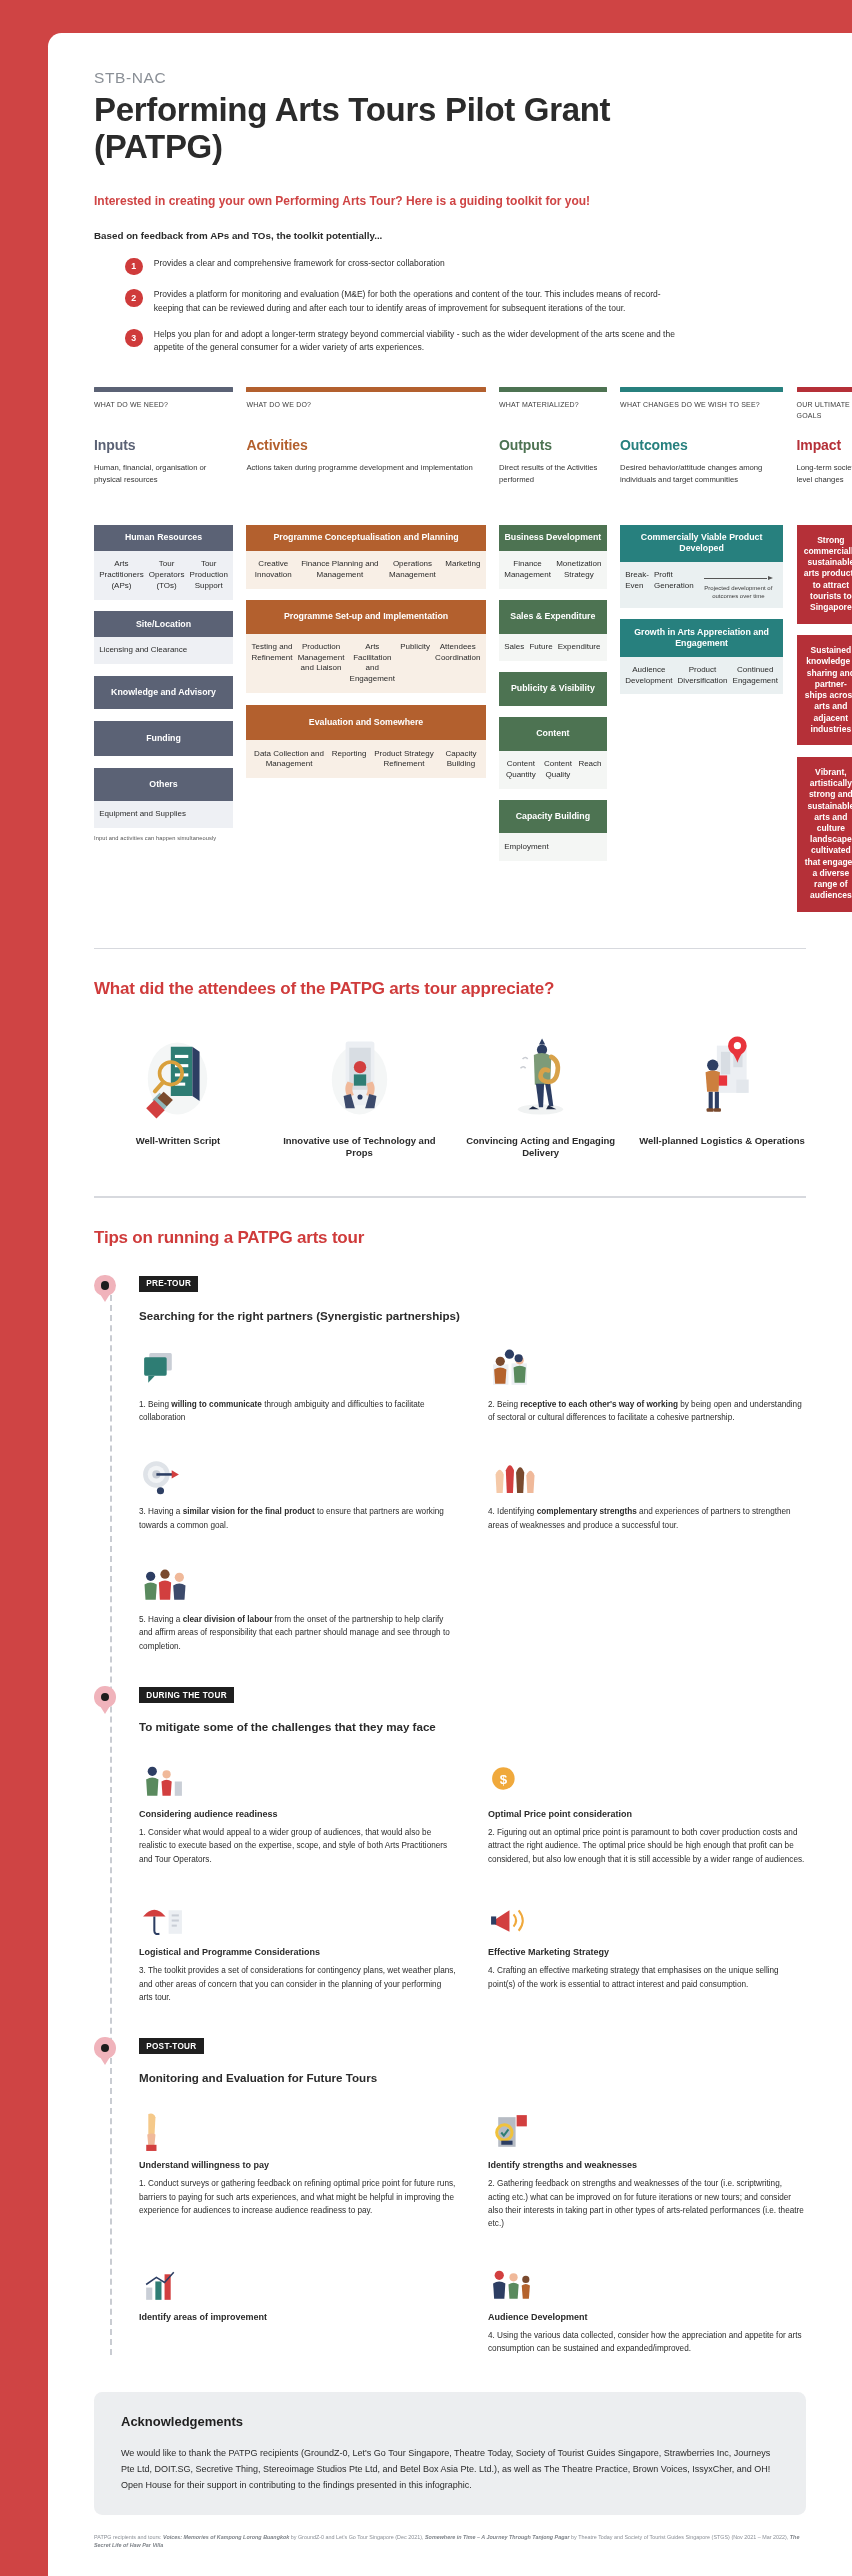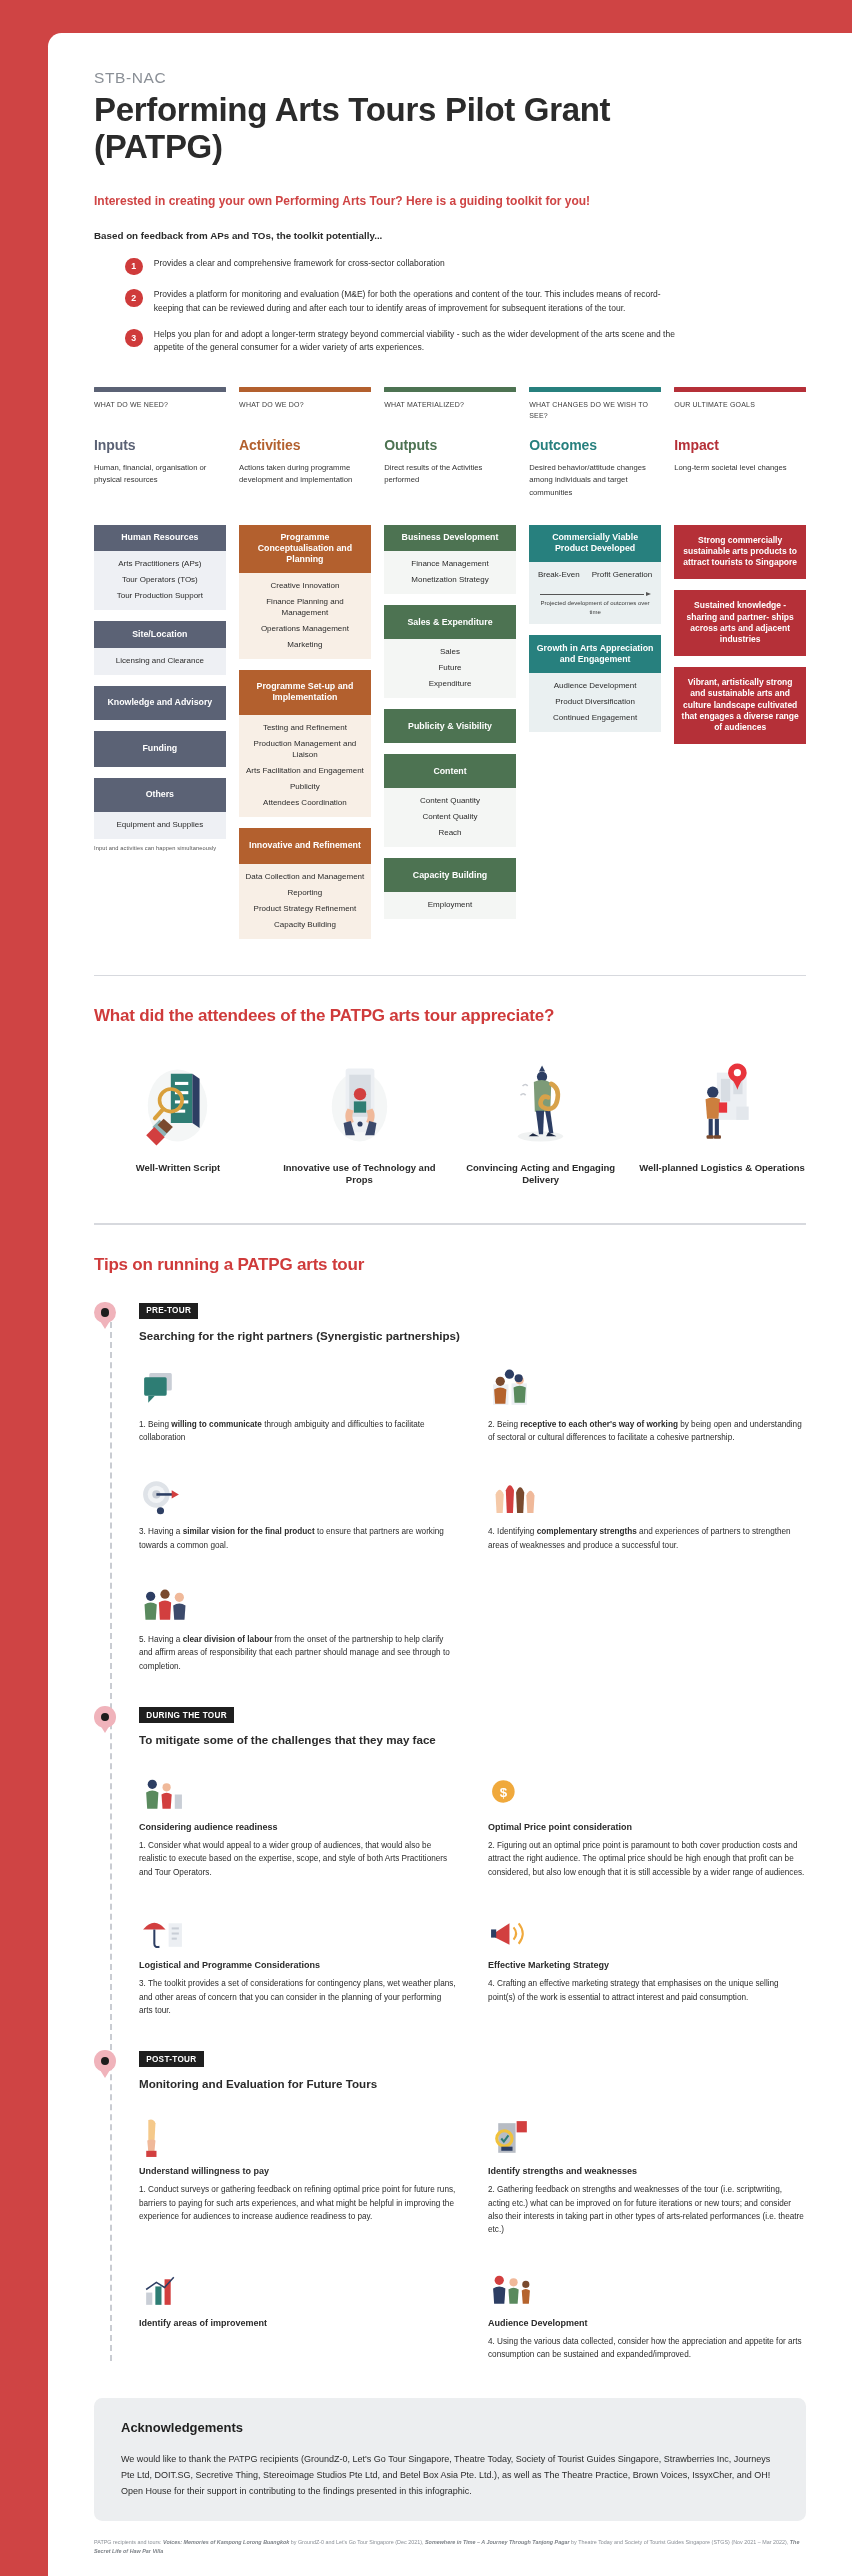--- a/index.html
+++ b/index.html
@@ -102,21 +102,21 @@
   .fw-boxes{margin-top:13.4px;display:flex;flex-direction:column;gap:11.3px;}
   .fw-card{display:flex;flex-direction:column;}
   .fw-card-head{
     color:#fff;font-weight:800;font-size:8.8px;line-height:1.25;
     text-align:center;padding:7.7px 5.2px;
   }
   .fw-card-body{
     background:#eef0f4;
     padding:8.2px 5.2px;
     text-align:center;
-    display:flex;flex-direction:column;gap:5.2px;
+    display:flex;flex-direction:row;gap:5.2px;
   }
   .fw-card-body.cream{background:#f8efe6;}
   .fw-card-body span{font-size:8px;color:#2b2b2b;line-height:1.35;}
   .fw-solid{
     color:#fff;font-weight:800;font-size:8.5px;line-height:1.32;
     text-align:center;padding:10.3px 7.2px;
   }
   .twocol{display:flex;justify-content:space-around;gap:5.2px;}
   .arrowrow{margin-top:5.2px;padding:0 5.2px;}
   .arrowline{position:relative;height:6.2px;}
@@ -159,21 +159,21 @@
     width:21.6px;height:21.6px;border-radius:50%;background:#f0b3bb;
     display:flex;align-items:center;justify-content:center;
   }
   .pin .outer:after{content:"";width:8.2px;height:8.2px;border-radius:50%;background:#1d1d1d;}
   .pin .tip{
     width:0;height:0;margin:-2.1px auto 0 auto;
     border-left:5.7px solid transparent;border-right:5.7px solid transparent;border-top:8.2px solid #f0b3bb;
   }
   .tag{
     display:inline-block;background:#1f1f1f;color:#fff;font-size:8.2px;font-weight:800;
-    letter-spacing:0.3px;padding:3.6px 7.2px;margin-bottom:10px;
+    letter-spacing:0.3px;padding:3.6px 7.2px;margin-bottom:17px;
   }
   .phase-title{font-size:11.6px;font-weight:800;color:#2b2b2b;margin-bottom:21.6px;}
 
   .tips-grid{display:grid;grid-template-columns:1fr 1fr;column-gap:31px;row-gap:27px;}
   .tip{}
   .tip-ico{height:47px;margin-bottom:7.2px;display:flex;align-items:flex-end;}
   .tip-head{font-size:9px;font-weight:800;color:#2b2b2b;margin-bottom:7.2px;}
   .tip-body{font-size:8.2px;line-height:1.62;color:#2b2b2b;}
   .tip-body b{font-weight:800;}
 
@@ -275,21 +275,21 @@
             <div class="fw-card-head" style="background:#b3602e;padding:11.3px 5.2px">Programme Set-up and Implementation</div>
             <div class="fw-card-body cream">
               <span>Testing and Refinement</span>
               <span>Production Management and Liaison</span>
               <span>Arts Facilitation and Engagement</span>
               <span>Publicity</span>
               <span>Attendees Coordination</span>
             </div>
           </div>
           <div class="fw-card">
-            <div class="fw-card-head" style="background:#b3602e;padding:12.4px 5.2px">Innovative and Refinement</div>
+            <div class="fw-card-head" style="background:#b3602e;padding:12.4px 5.2px">Evaluation and Somewhere</div>
             <div class="fw-card-body cream">
               <span>Data Collection and Management</span>
               <span>Reporting</span>
               <span>Product Strategy Refinement</span>
               <span>Capacity Building</span>
             </div>
           </div>
         </div>
       </div>
 

